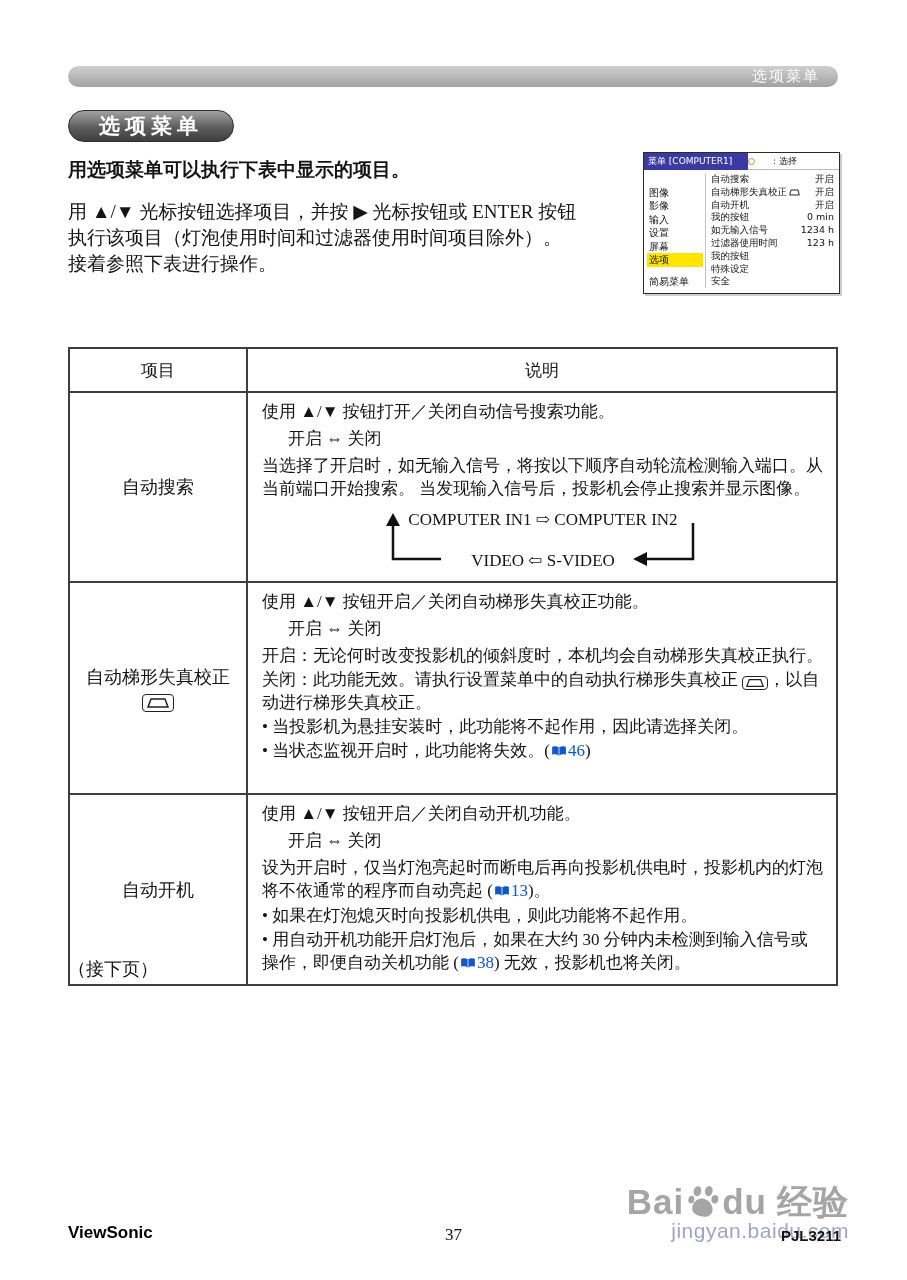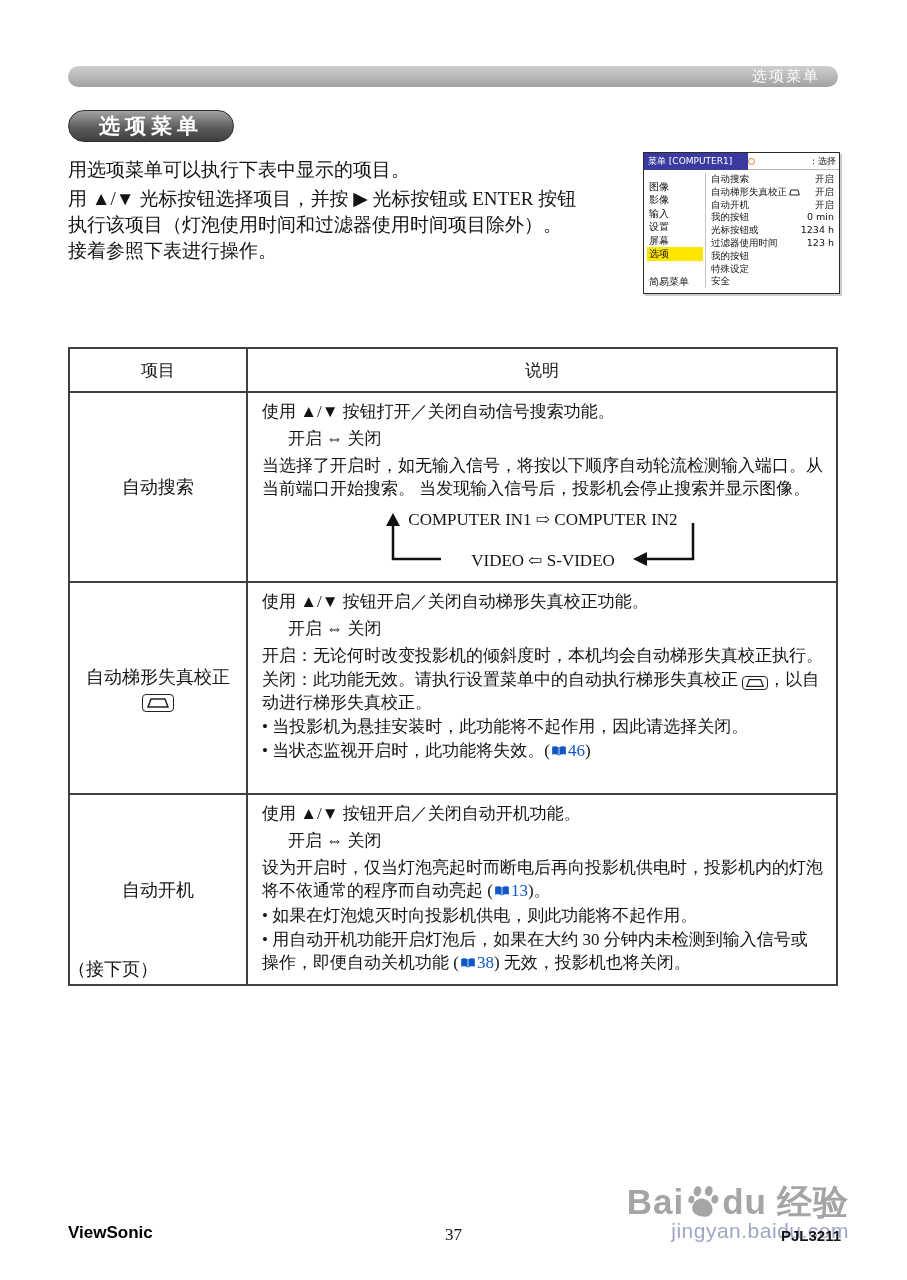--- a/index.html
+++ b/index.html
@@ -14,36 +14,36 @@
   .header-bar span { color:#fbfbfb; font-size:15px; letter-spacing:2px; }
 
   
   .title-badge { position:absolute; left:68px; top:110px; height:32px; padding:0 30px; border-radius:17px;
                  border:1px solid #2e2e2e; background:linear-gradient(180deg,#a2a2a2,#5d5d5d 55%,#3e3e3e);
                  color:#ffffff; font-size:21px; font-weight:bold; letter-spacing:5px;
                  display:flex; align-items:center; }
 
   
   .intro { position:absolute; left:68px; top:157px; width:580px; font-size:19px; line-height:26px; }
-  .intro .l1 { margin-bottom:3px; }
+  .intro .l1 { margin-bottom:16px;font-weight:bold; }
 
   
   .osd { position:absolute; left:643px; top:152px; width:197px; background:#fff; border:1px solid #2a2a2a;
          box-shadow:2px 2px 0 rgba(110,110,110,.35); font-family:"DejaVu Sans",sans-serif; }
   .osd-titlebar { display:flex; height:17px; }
   .osd-title-left { background:#3a3aa0; color:#fff; font-size:9px; line-height:17px; padding:0 4px;
                     flex:0 0 auto; min-width:104px; white-space:nowrap; }
-  .osd-title-right { flex:1; display:flex; align-items:center; justify-content:space-between; font-size:9px;
-                     color:#222; padding-right:3px; gap:5px; background:#fff; border-bottom:1px solid #bbb; }
+  .osd-title-right { flex:1; display:flex; align-items:center; justify-content:flex-start; font-size:9px;
+                     color:#222; padding-right:3px; gap:15px; background:#fff; border-bottom:1px solid #bbb; }
   .osd-circle { width:7px; height:7px; border:1.5px solid #d4863a; border-radius:50%; flex:0 0 auto; }
   .osd-body { display:flex; padding:3px 3px 5px;align-items:flex-end; }
   .osd-left { width:56px; font-size:10px; line-height:13.5px; color:#101010; }
   .osd-left div { padding:0 2px; }
   .osd-left .sel { background:#ffe600; }
-  .osd-left .gap { margin-top:14px; }
+  .osd-left .gap { margin-top:8px; }
   .osd-right { flex:1; border-left:1px solid #c2c2c2; margin-left:2px; padding-left:5px;
                font-size:9.5px; line-height:12.8px; color:#101010; }
   .osd-row { display:flex; align-items:center; white-space:nowrap; }
   .osd-row .val { margin-left:auto; padding-right:2px; }
   .osd-key-icon { margin-left:2px; display:inline-flex; }
 
   
   table.spec { position:absolute; left:68px; top:347px; width:770px; border-collapse:collapse; table-layout:fixed; }
   .spec th { border:2px solid #3f3f3f; font-weight:normal; font-size:17px; height:44px; text-align:center; }
   .spec td { border:2px solid #3f3f3f; }
@@ -138,21 +138,21 @@
         </div>
         <div class="osd-row">
           <span class="lab">自动开机</span>
           <span class="val">开启</span>
         </div>
         <div class="osd-row">
           <span class="lab">我的按钮</span>
           <span class="val">0 min</span>
         </div>
         <div class="osd-row">
-          <span class="lab">光标按钮或</span>
+          <span class="lab">如无输入信号</span>
           <span class="val">1234 h</span>
         </div>
         <div class="osd-row">
           <span class="lab">过滤器使用时间</span>
           <span class="val">123 h</span>
         </div>
         <div class="osd-row">
           <span class="lab">我的按钮</span>
         </div>
         <div class="osd-row">

